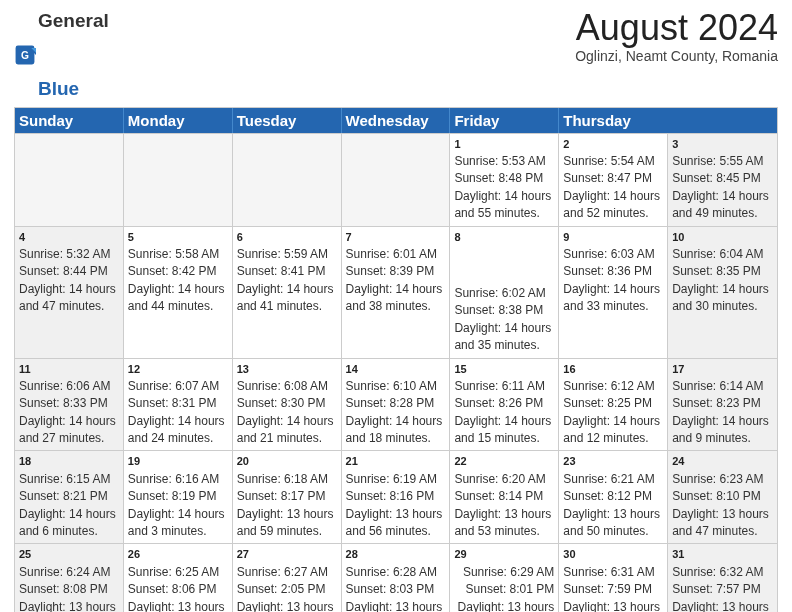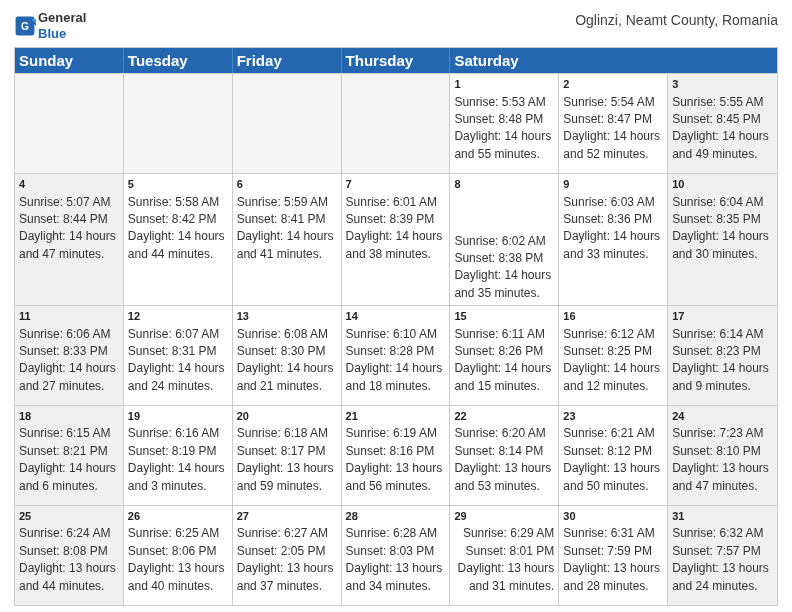--- a/index.html
+++ b/index.html
@@ -22,26 +22,26 @@
       align-items: flex-start;
       justify-content: space-between;
       margin-bottom: 6px;
     }
     .logo {
       display: flex;
       align-items: center;
       gap: 2px;
     }
     .logo-text {
-      font-size: 13px;
+      font-size: 19px;
       font-weight: bold;
       line-height: 1.2;
     }
     .logo-general { color: #333; }
-    .logo-blue { color: #2466b0; }
+    .logo-blue { color: #2466b0; margin-top: 45px; }
     .logo-icon {
       width: 22px;
       height: 22px;
     }
     .title-block {
       text-align: right;
     }
     .title-block h1 {
       font-size: 36px;
       font-weight: normal;
@@ -121,31 +121,33 @@
         <text x="14" y="19" text-anchor="middle" font-size="13" font-weight="bold" fill="white" font-family="Arial">G</text>
         <polygon points="22,8 28,8 28,14" fill="#2466b0"></polygon>
         <polygon points="22,5 30,5 30,13" fill="#4499dd"></polygon>
       </svg>
       <div class="logo-text">
         <div class="logo-general">General</div>
         <div class="logo-blue">Blue</div>
       </div>
     </div>
     <div class="title-block">
+      <h1>August 2024</h1>
       <h2>Oglinzi, Neamt County, Romania</h2>
     </div>
   </div>
 
   <div class="calendar">
     <div class="cal-header">
     <div class="cal-header-cell">Sunday</div>
+        <div class="cal-header-cell">Monday</div>
         <div class="cal-header-cell">Tuesday</div>
+        <div class="cal-header-cell">Wednesday</div>
         <div class="cal-header-cell">Friday</div>
         <div class="cal-header-cell">Thursday</div>
-        <div class="cal-header-cell">Saturday</div>
       </div>
     <div class="cal-body">
     <div class="cal-row">
           <div class="cal-cell empty"></div>
           <div class="cal-cell empty"></div>
           <div class="cal-cell empty"></div>
           <div class="cal-cell empty"></div>
           <div class="cal-cell">
             <span class="day-number">1</span>
             <div class="cell-text" style="white-space: pre-line;">Sunrise: 5:53 AM
@@ -164,21 +166,21 @@
             <span class="day-number">3</span>
             <div class="cell-text" style="white-space: pre-line;">Sunrise: 5:55 AM
 Sunset: 8:45 PM
 Daylight: 14 hours
 and 49 minutes.</div>
           </div>
         </div>
         <div class="cal-row">
           <div class="cal-cell shaded">
             <span class="day-number">4</span>
-            <div class="cell-text" style="white-space: pre-line;">Sunrise: 5:07 AM
+            <div class="cell-text" style="white-space: pre-line;">Sunrise: 5:32 AM
 Sunset: 8:44 PM
 Daylight: 14 hours
 and 47 minutes.</div>
           </div>
           <div class="cal-cell">
             <span class="day-number">5</span>
             <div class="cell-text" style="white-space: pre-line;">Sunrise: 5:58 AM
 Sunset: 8:42 PM
 Daylight: 14 hours
 and 44 minutes.</div>
@@ -308,21 +310,21 @@
           </div>
           <div class="cal-cell">
             <span class="day-number">23</span>
             <div class="cell-text" style="white-space: pre-line;">Sunrise: 6:21 AM
 Sunset: 8:12 PM
 Daylight: 13 hours
 and 50 minutes.</div>
           </div>
           <div class="cal-cell shaded">
             <span class="day-number">24</span>
-            <div class="cell-text" style="white-space: pre-line;">Sunrise: 7:23 AM
+            <div class="cell-text" style="white-space: pre-line;">Sunrise: 6:23 AM
 Sunset: 8:10 PM
 Daylight: 13 hours
 and 47 minutes.</div>
           </div>
         </div>
         <div class="cal-row">
           <div class="cal-cell shaded">
             <span class="day-number">25</span>
             <div class="cell-text" style="white-space: pre-line;">Sunrise: 6:24 AM
 Sunset: 8:08 PM

